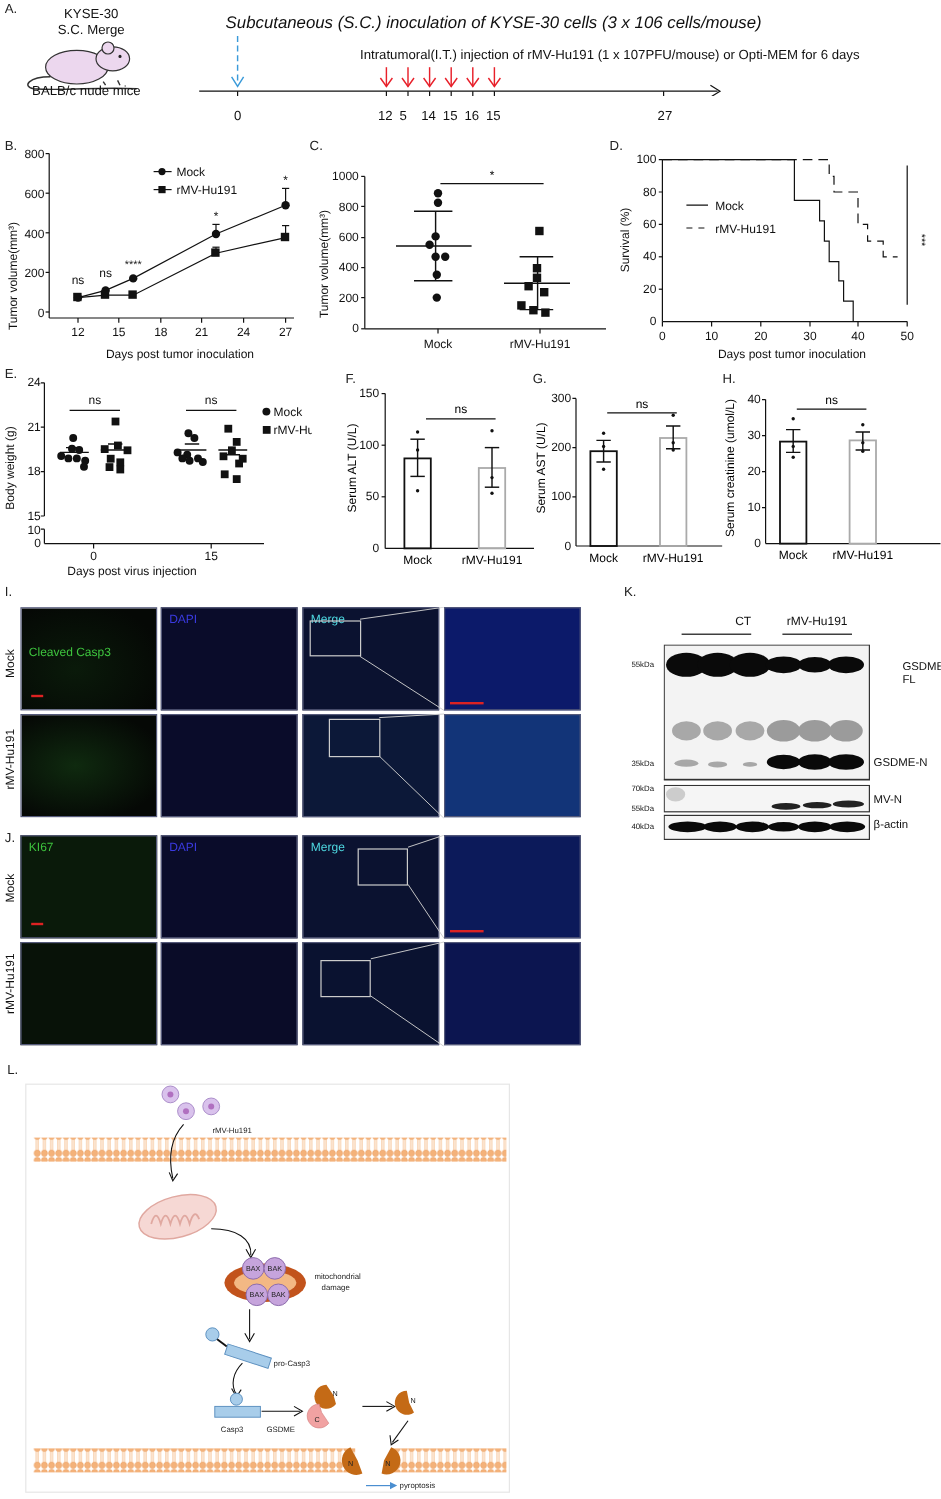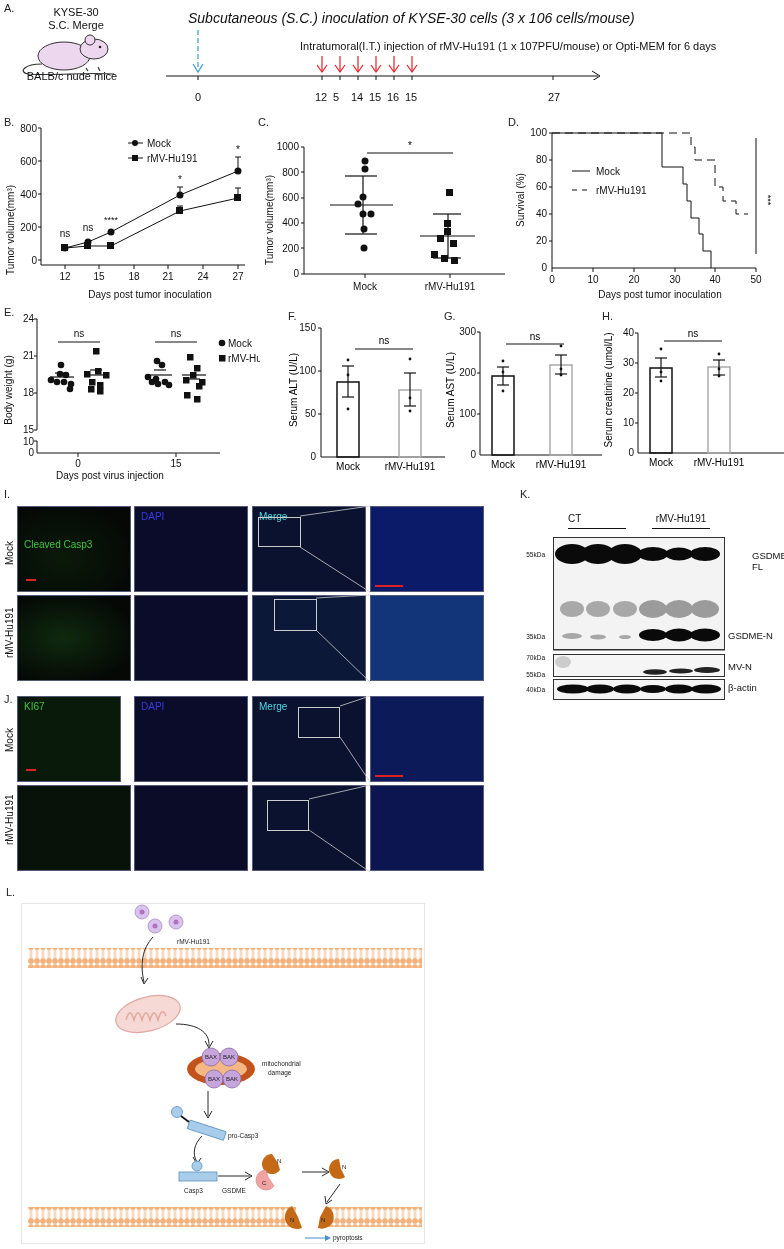--- a/index.html
+++ b/index.html
@@ -505,21 +505,21 @@
   <line x1="48" y1="10" x2="118" y2="0" stroke="#ccc" stroke-width="0.8"></line>
   <line x1="48" y1="41" x2="118" y2="86" stroke="#ccc" stroke-width="0.8"></line>
   <line x1="64" y1="92" x2="118" y2="89" stroke="#ccc" stroke-width="0.8"></line>
   <line x1="64" y1="124" x2="118" y2="176" stroke="#ccc" stroke-width="0.8"></line>
 </svg>
 
 <div class="panel-letter" style="left:4px;top:693px;">J.</div>
 <div class="rowlbl" style="left:4px;top:752px;">Mock</div>
 <div class="rowlbl" style="left:4px;top:845px;">rMV-Hu191</div>
 
-<div class="micro" style="left:17px;top:696px;width:104px;height:86px;background:#0a1a0a;">
+<div class="micro" style="left:17px;top:696px;width:114px;height:86px;background:#0a1a0a;">
   <span class="lbl" style="color:#3ec43e;">KI67</span>
   <div class="abs" style="left:8px;bottom:10px;width:10px;height:2px;background:#d22;"></div>
 </div>
 <div class="micro" style="left:134px;top:696px;width:114px;height:86px;background:#0a0c2a;">
   <span class="lbl" style="color:#3a3ae0;">DAPI</span>
 </div>
 <div class="micro" style="left:252px;top:696px;width:114px;height:86px;background:#0b1230;">
   <span class="lbl" style="color:#4ed8e0;">Merge</span>
   <div class="abs" style="left:45px;top:10px;width:42px;height:31px;border:1px solid #ccc;"></div>
 </div>
@@ -534,21 +534,21 @@
 </div>
 <div class="micro" style="left:370px;top:785px;width:114px;height:86px;background:#0c1550;"></div>
 <svg class="abs" style="left:252px;top:696px;" width="118" height="176" viewBox="0 0 118 176">
   <line x1="88" y1="10" x2="118" y2="0" stroke="#ccc" stroke-width="0.8"></line>
   <line x1="88" y1="41" x2="118" y2="86" stroke="#ccc" stroke-width="0.8"></line>
   <line x1="57" y1="103" x2="118" y2="89" stroke="#ccc" stroke-width="0.8"></line>
   <line x1="57" y1="134" x2="118" y2="176" stroke="#ccc" stroke-width="0.8"></line>
 </svg>
 
 <div class="panel-letter" style="left:520px;top:488px;">K.</div>
-<div class="abs" style="left:568px;top:513px;width:58px;text-align:left;font-size:10px;">CT</div>
+<div class="abs" style="left:568px;top:513px;width:58px;text-align:right;font-size:10px;">CT</div>
 <div class="abs" style="left:568px;top:528px;width:58px;border-top:1px solid #111;"></div>
 <div class="abs" style="left:652px;top:513px;width:58px;text-align:center;font-size:10px;">rMV-Hu191</div>
 <div class="abs" style="left:652px;top:528px;width:58px;border-top:1px solid #111;"></div>
 
 <svg class="abs" style="left:553px;top:537px;" width="172" height="118" viewBox="0 0 172 118">
   <rect x="0.5" y="0.5" width="171" height="112" fill="#f3f3f3" stroke="#333"></rect>
   <line x1="0" y1="113" x2="172" y2="113" stroke="#333"></line>
   <g fill="#0a0a0a">
     <ellipse cx="19" cy="17" rx="17" ry="10"></ellipse>
       <ellipse cx="45" cy="17" rx="17" ry="10"></ellipse>

